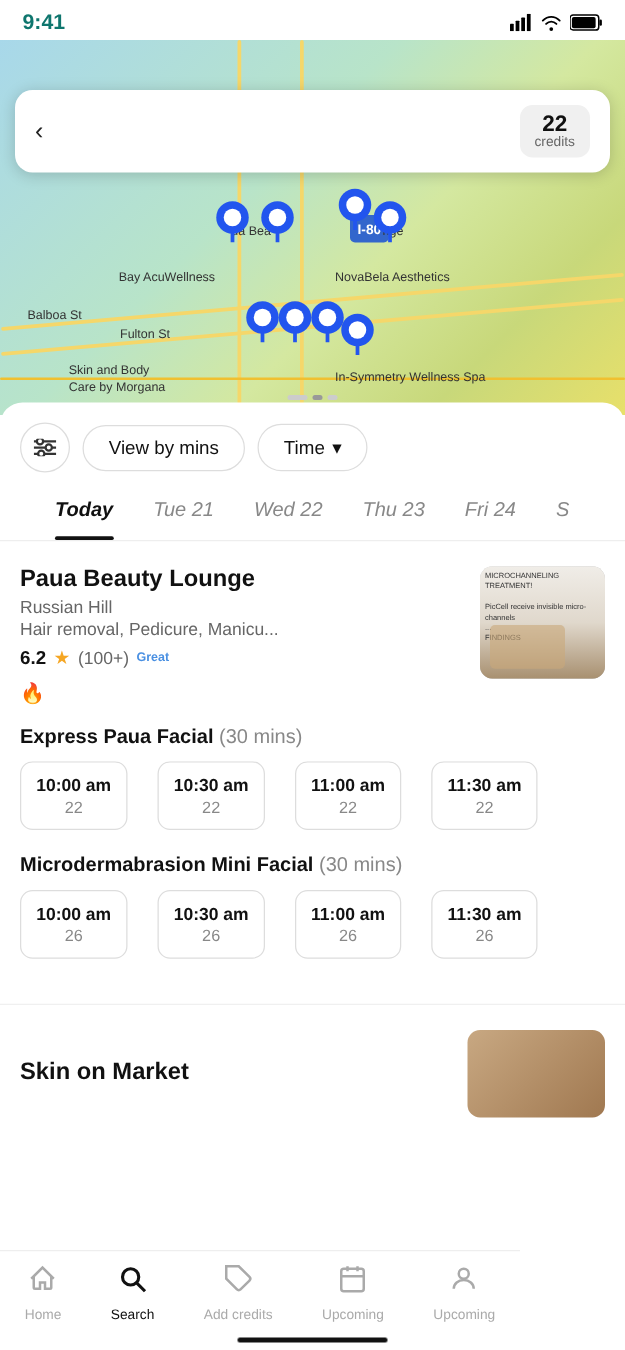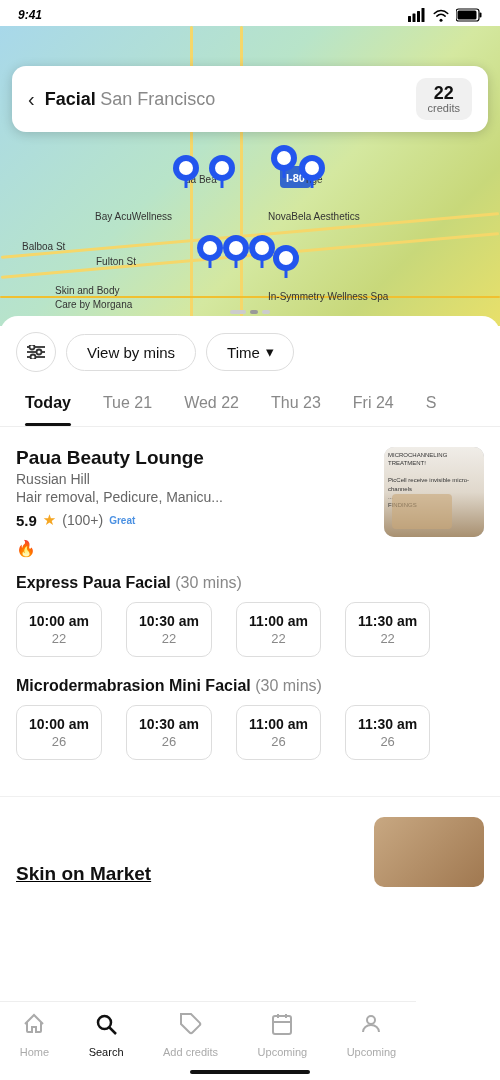--- a/index.html
+++ b/index.html
@@ -16,24 +16,23 @@
     .status-bar {
       display: flex;
       justify-content: space-between;
       align-items: center;
       padding: 8px 18px 4px;
       background: #fff;
       position: relative;
       z-index: 10;
     }
     .status-time {
-      font-size: 12px;
+      font-size: 17px;
       font-weight: 700;
-      color: #000000;
-      font-style: italic;
+      color: #0f766e;
     }
     .status-icons {
       display: flex;
       align-items: center;
       gap: 6px;
     }
 
     
     .map-container {
       width: 100%;
@@ -149,23 +148,24 @@
     .filter-btn-time {
       display: flex;
       align-items: center;
       gap: 6px;
     }
 
     
     .date-tabs {
       display: flex;
       gap: 0;
-      padding: 14px 9px 0;
+      padding: 14px 28px 0;
       border-bottom: 1px solid #eee;
       overflow-x: auto;
+      font-style: italic;
     }
     .date-tab {
       padding: 8px 16px 14px;
       font-size: 16px;
       color: #888;
       cursor: pointer;
       white-space: nowrap;
       position: relative;
       font-weight: 500;
     }
@@ -317,22 +317,21 @@
       font-size: 13px;
       color: #888;
       margin-top: 2px;
     }
 
     
     .listing-partial {
       padding: 20px 16px 16px;
       display: flex;
       justify-content: space-between;
-      align-items: flex-end;
-      text-decoration: underline;
+      align-items: center;
     }
     .listing-partial-thumb {
       width: 110px;
       height: 70px;
       border-radius: 10px;
       background: linear-gradient(135deg, #c8a882 0%, #a07850 100%);
       flex-shrink: 0;
     }
 
     
@@ -483,24 +482,20 @@
 
   <div style="position:absolute; bottom:12px; left:50%; transform:translateX(-50%); width:60px; height:5px; display:flex; gap:4px; justify-content:center; align-items:center;">
     <div style="width:16px; height:4px; background:#ccc; border-radius:2px;"></div>
     <div style="width:8px; height:4px; background:#999; border-radius:2px;"></div>
     <div style="width:8px; height:4px; background:#ccc; border-radius:2px;"></div>
   </div>
 
   <div class="search-bar">
     <div class="search-bar-left">
       <span class="search-back">‹</span>
-      <span>
-        <span class="search-text-main">Facial</span>
-        <span class="search-text-sub"> San Francisco</span>
-      </span>
     </div>
     <div class="credits-badge">
       <span class="credits-number">22</span>
       <span class="credits-label">credits</span>
     </div>
   </div>
 </div>
 
 <div class="content scrollable">
 
@@ -533,21 +528,21 @@
     <div class="date-tab">S</div>
   </div>
 
   <div class="listing">
     <div class="listing-header">
       <div class="listing-info">
         <div class="listing-name">Paua Beauty Lounge</div>
         <div class="listing-location">Russian Hill</div>
         <div class="listing-services">Hair removal, Pedicure, Manicu...</div>
         <div class="listing-rating">
-          <span class="rating-num">5.9</span>
+          <span class="rating-num">6.2</span>
           <span class="star">★</span>
           <span class="rating-count">(100+)</span>
           <span class="rating-great">Great</span>
         </div>
       </div>
       <div class="listing-thumb">
         <div class="listing-thumb-img">
 
           <div style="background: linear-gradient(180deg, #f0ede8 0%, #e0d8cc 50%, #a89070 100%); width:100%; height:100%; position:relative;">
             <div class="thumb-text" style="font-size:6px; color:#333; line-height:1.4;">

